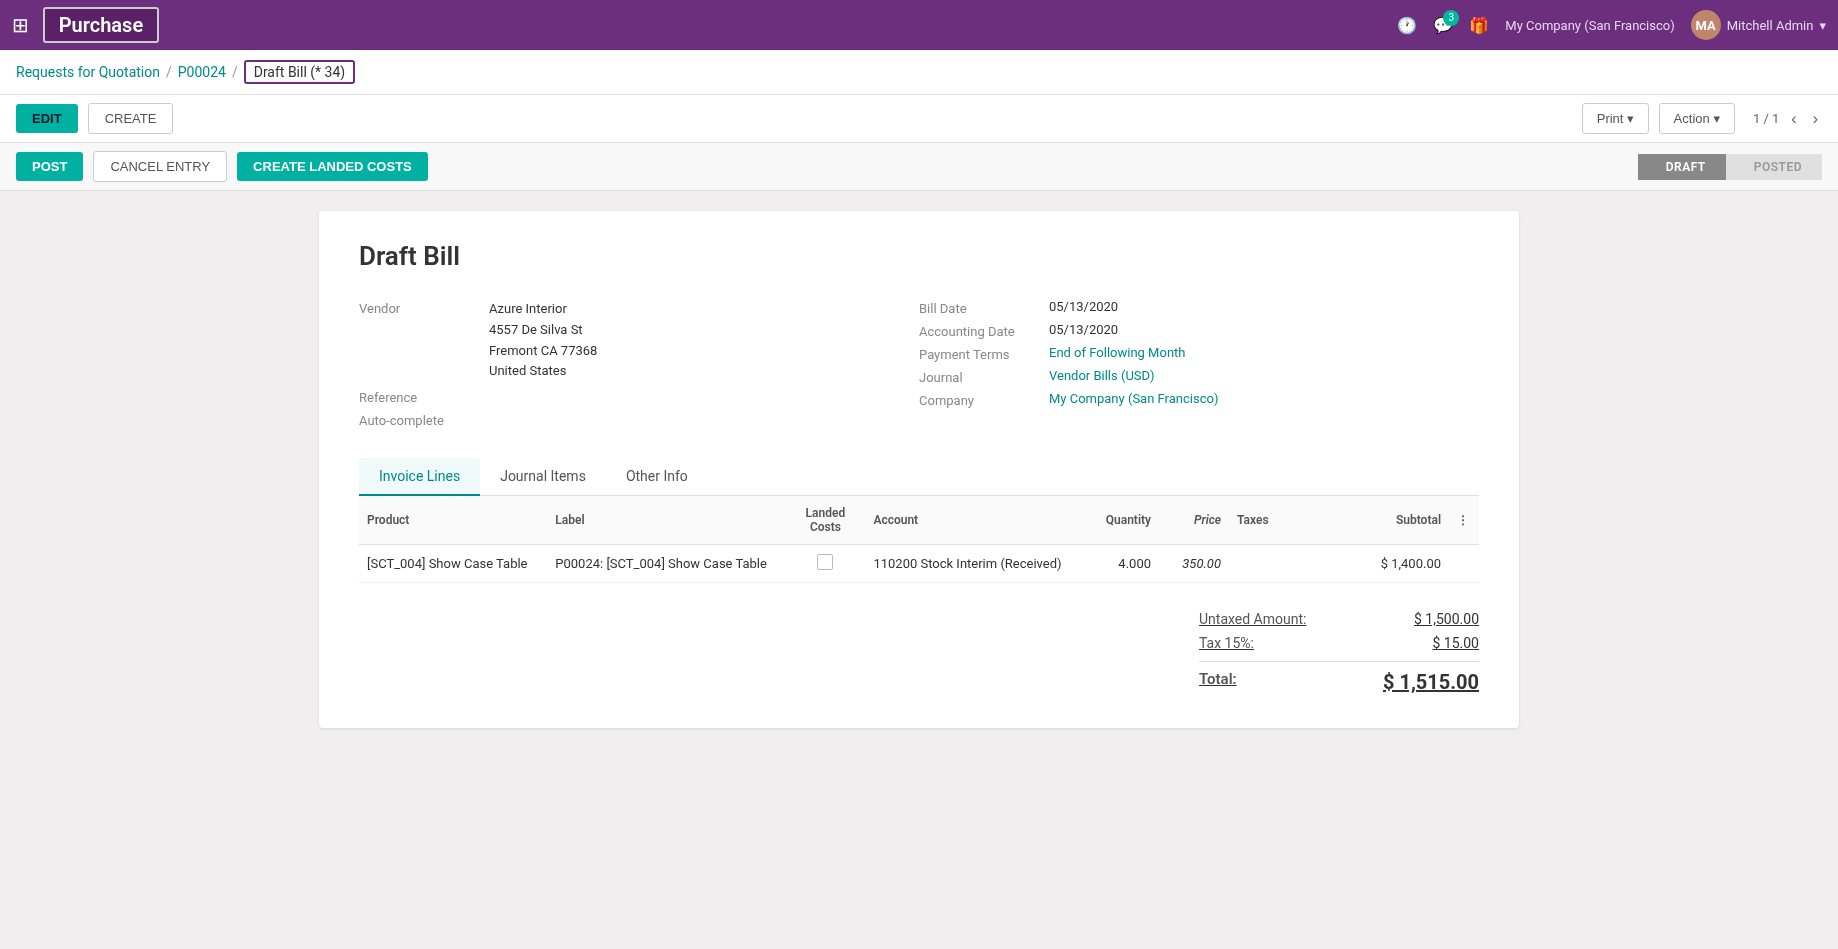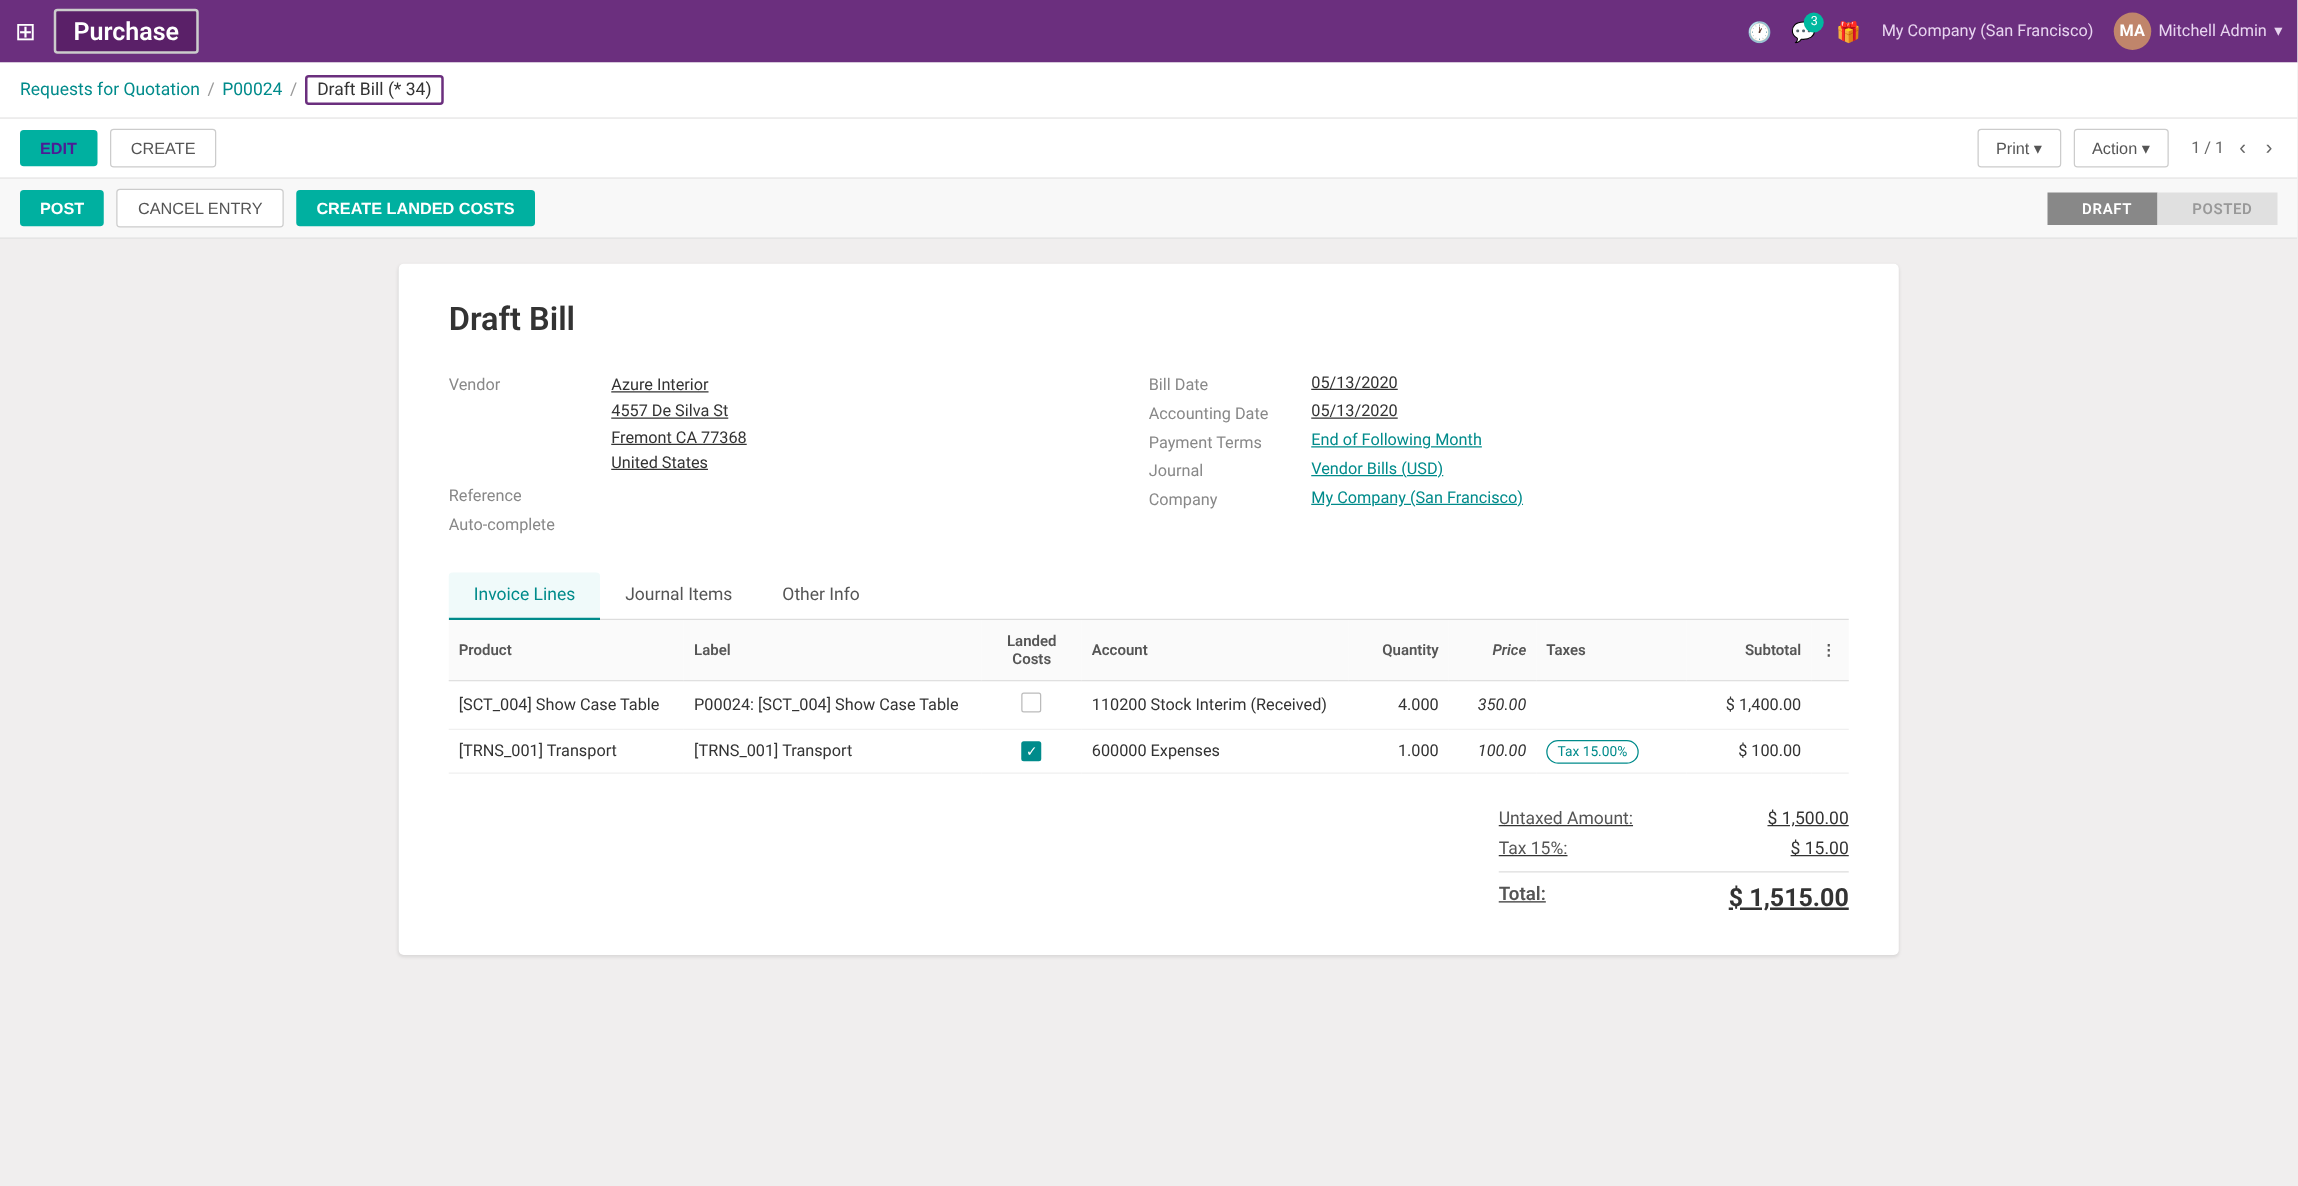--- a/index.html
+++ b/index.html
@@ -50,21 +50,21 @@
 
     
     .action-bar {
       background: white;
       padding: 8px 16px;
       display: flex;
       align-items: center;
       gap: 10px;
       border-bottom: 1px solid #e0e0e0;
     }
-    .btn-edit { background: #00b0a0; color: #4c1d95; border: none; padding: 7px 16px; border-radius: 3px; cursor: pointer; font-size: 13px; font-weight: 600; }
+    .btn-edit { background: #00b0a0; color: #0f172a; border: none; padding: 7px 16px; border-radius: 3px; cursor: pointer; font-size: 13px; font-weight: 600; }
     .btn-create { background: white; color: #555; border: 1px solid #ccc; padding: 7px 16px; border-radius: 3px; cursor: pointer; font-size: 13px; }
     .btn-print { background: white; color: #555; border: 1px solid #ccc; padding: 7px 14px; border-radius: 3px; cursor: pointer; font-size: 13px; margin-left: auto; }
     .btn-action { background: white; color: #555; border: 1px solid #ccc; padding: 7px 14px; border-radius: 3px; cursor: pointer; font-size: 13px; }
     .pagination { display: flex; align-items: center; gap: 8px; color: #666; font-size: 13px; margin-left: 8px; }
     .pagination-btn { background: none; border: none; color: #666; cursor: pointer; font-size: 16px; padding: 2px 4px; }
 
     
     .status-bar {
       background: #f8f8f8;
       padding: 8px 16px;
@@ -101,21 +101,21 @@
       margin: 0 auto;
       box-shadow: 0 1px 3px rgba(0,0,0,0.1);
     }
     .doc-title { font-size: 26px; font-weight: 600; color: #333; margin-bottom: 28px; }
 
     
     .form-grid { display: grid; grid-template-columns: 1fr 1fr; gap: 0; margin-bottom: 24px; }
     .form-left, .form-right { padding-right: 20px; }
     .form-row { display: flex; align-items: flex-start; margin-bottom: 6px; }
     .form-label { color: #888; font-size: 13px; min-width: 130px; padding-top: 2px; }
-    .form-value { color: #333; font-size: 13px; text-decoration: underline; }
+    .form-value { color: #333; font-size: 13px; }
     .form-value.link { color: #008b8b; cursor: pointer; }
     .form-value.address { line-height: 1.6; }
     .form-field-placeholder { color: #ccc; font-size: 13px; }
 
     
     .tabs { display: flex; gap: 0; border-bottom: 1px solid #ddd; margin-bottom: 0; }
     .tab {
       padding: 10px 20px;
       cursor: pointer;
       font-size: 14px;
@@ -330,35 +330,20 @@
             <div class="checkbox-unchecked"></div>
           </td>
           <td class="col-account">110200 Stock Interim (Received)</td>
           <td class="col-qty">4.000</td>
           <td class="col-price">350.00</td>
           <td class="col-taxes"></td>
           <td class="col-subtotal">$ 1,400.00</td>
           <td class="col-menu"></td>
         </tr>
 
-        <tr>
-          <td class="col-product">[TRNS_001] Transport</td>
-          <td class="col-label">[TRNS_001] Transport</td>
-          <td class="col-landed">
-            <div class="checkbox-checked">✓</div>
-          </td>
-          <td class="col-account">600000 Expenses</td>
-          <td class="col-qty">1.000</td>
-          <td class="col-price">100.00</td>
-          <td class="col-taxes">
-            <span class="tax-badge">Tax 15.00%</span>
-          </td>
-          <td class="col-subtotal">$ 100.00</td>
-          <td class="col-menu"></td>
-        </tr>
       </tbody>
     </table>
 
     <div class="totals-section">
       <div class="totals-table">
         <div class="totals-row">
           <span class="tot-label">Untaxed Amount:</span>
           <span class="tot-value">$ 1,500.00</span>
         </div>
         <div class="totals-row">

